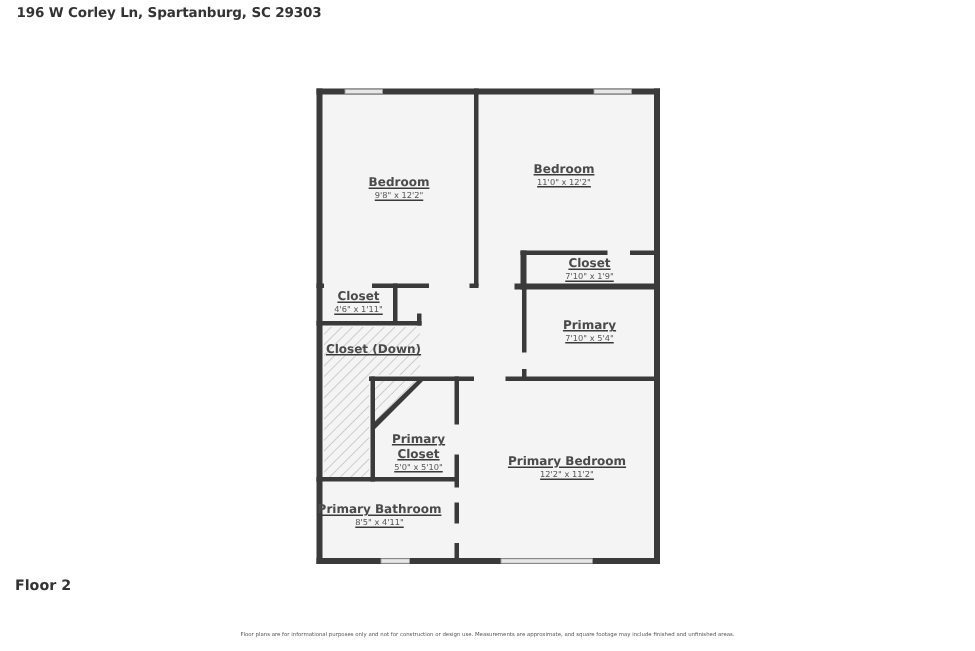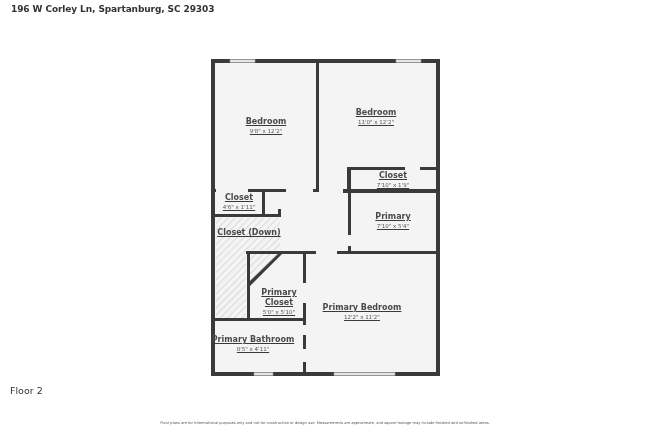--- a/index.html
+++ b/index.html
@@ -1,19 +1,19 @@
 <!DOCTYPE html>
 <html><head>
 <meta charset="utf-8">
 <style>
   html, body { margin:0; padding:0; background:#ffffff; }
   body { width:650px; height:434px; position:relative; overflow:hidden;
          font-family: "DejaVu Sans", "Liberation Sans", sans-serif; color:#3a3a3a; }
   .addr { position:absolute; left:11px; top:4px; font-size:9px; font-weight:bold; color:#333; letter-spacing:-0.1px; }
-  .floor-label { position:absolute; left:10px; top:385px; font-size:9.5px; font-weight:normal; color:#333; }
+  .floor-label { position:absolute; left:10px; top:385px; font-size:9.5px; font-weight:bold; color:#333; }
   .disclaimer { position:absolute; left:0; width:650px; top:421px; text-align:center; font-size:3.6px; color:#555; }
   .plan { position:absolute; left:0; top:0; width:650px; height:434px; }
   .room-label { position:absolute; transform:translate(-50%,-50%); text-align:center; white-space:nowrap;text-decoration:underline; }
   .room-name { font-size:8px; font-weight:bold; color:#4a4a4a; line-height:10px; }
   .room-dim { font-size:5.5px; color:#555; line-height:8px; }
 </style>
 </head>
 <body>
 
 <div class="addr">196 W Corley Ln, Spartanburg, SC 29303</div>
@@ -99,21 +99,21 @@
   <div class="room-dim">7'10" x 5'4"</div>
 </div>
 <div class="room-label" style="left:249px;top:233px">
   <div class="room-name">Closet (Down)</div>
 </div>
 <div class="room-label" style="left:279px;top:302px">
   <div class="room-name" style="white-space:pre-line">Primary
 Closet</div>
   <div class="room-dim">5'0" x 5'10"</div>
 </div>
-<div class="room-label" style="left:362px;top:312px">
+<div class="room-label" style="left:378px;top:312px">
   <div class="room-name">Primary Bedroom</div>
   <div class="room-dim">12'2" x 11'2"</div>
 </div>
 <div class="room-label" style="left:253px;top:344px">
   <div class="room-name">Primary Bathroom</div>
   <div class="room-dim">8'5" x 4'11"</div>
 </div>
 
 <div class="floor-label">Floor 2</div>
 <div class="disclaimer">Floor plans are for informational purposes only and not for construction or design use. Measurements are approximate, and square footage may include finished and unfinished areas.</div>

